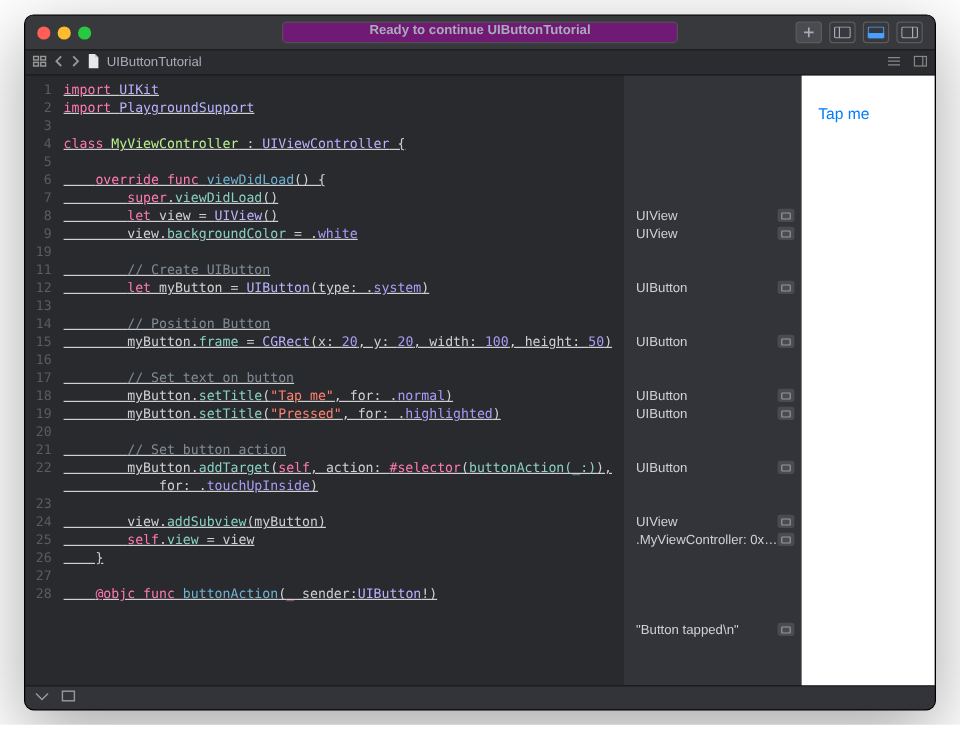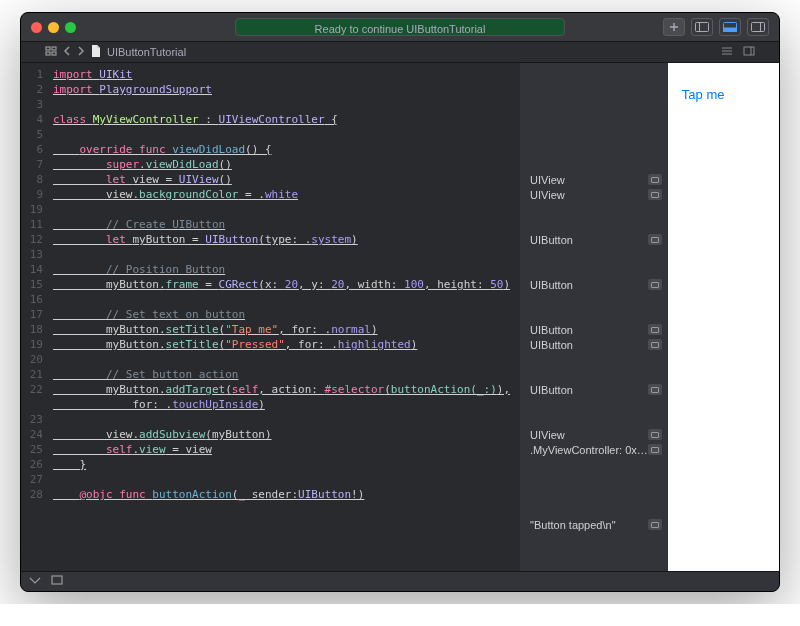--- a/index.html
+++ b/index.html
@@ -4,28 +4,28 @@
 <style>
   * { margin:0; padding:0; box-sizing:border-box; }
   body { background:#fff; font-family: "SF Mono", Menlo, monospace; font-size:11px; display:flex; align-items:flex-start; justify-content:center; }
   .shadow-wrap { filter: drop-shadow(0 18px 30px rgba(0,0,0,0.35)); margin:12px; }
   .window { width:760px; height:580px; background:#1e1f22; border-radius:8px; overflow:hidden; display:flex; flex-direction:column; border:1px solid #000; }
   .titlebar { height:28px; background:#38393c; display:flex; align-items:center; padding:0 10px; position:relative; }
   .traffic { display:flex; gap:6px; }
   .dot { width:11px; height:11px; border-radius:50%; }
   .dot.r{background:#ff5f57;} .dot.y{background:#febc2e;} .dot.g{background:#28c840;}
   .title-center { position:absolute; left:50%; transform:translateX(-50%); display:flex; align-items:center; }
-  .title-pill { background:#14532d; border:1px solid #505153; border-radius:4px; height:18px; width:330px; color:#aab; font-family:-apple-system,Helvetica,Arial,sans-serif; font-size:11px; display:flex; align-items:flex-end; justify-content:center; }
+  .title-pill { background:#701a75; border:1px solid #505153; border-radius:4px; height:18px; width:330px; color:#aab; font-family:-apple-system,Helvetica,Arial,sans-serif; font-size:11px; display:flex; align-items:flex-start; justify-content:center;font-weight:bold; }
   .title-right { margin-left:auto; display:flex; gap:6px; align-items:center; }
   .sq-btn { width:22px; height:18px; border:1px solid #5a5b5e; border-radius:3px; display:flex; align-items:center; justify-content:center; color:#aab; }
   .sq-btn.plus { background:#4a4b4e; }
   .sq-btn svg { stroke:#aab; }
   .sq-btn.blue svg { stroke:#4a9eff; fill:#4a9eff; }
 
-  .tabbar { height:22px; background:#2b2c2f; display:flex; align-items:center; padding:0 24px; color:#aab; font-family:-apple-system,Helvetica,Arial,sans-serif; font-size:11px; gap:6px; border-top:1px solid #171718; border-bottom:1px solid #171718;}
+  .tabbar { height:22px; background:#2b2c2f; display:flex; align-items:center; padding:0 6px; color:#aab; font-family:-apple-system,Helvetica,Arial,sans-serif; font-size:11px; gap:6px; border-top:1px solid #171718; border-bottom:1px solid #171718;}
   .tabbar .nav svg{stroke:#999;}
   .tabbar .doc-icon svg{fill:#ddd;}
   .tabbar .spacer{flex:1;}
   .tabbar .end-icons{display:flex;gap:10px;color:#888;}
   .tabbar .end-icons svg{stroke:#888;}
 
   .content { flex:1; display:flex; min-height:0; }
   .editor { flex:1; display:flex; background:#292a2d; min-width:0; overflow:hidden;}
   .gutter { width:28px; text-align:right; color:#5b5c5f; padding:4px 6px 0 0; line-height:15px; user-select:none; }
   .gutter div{height:15px;}

